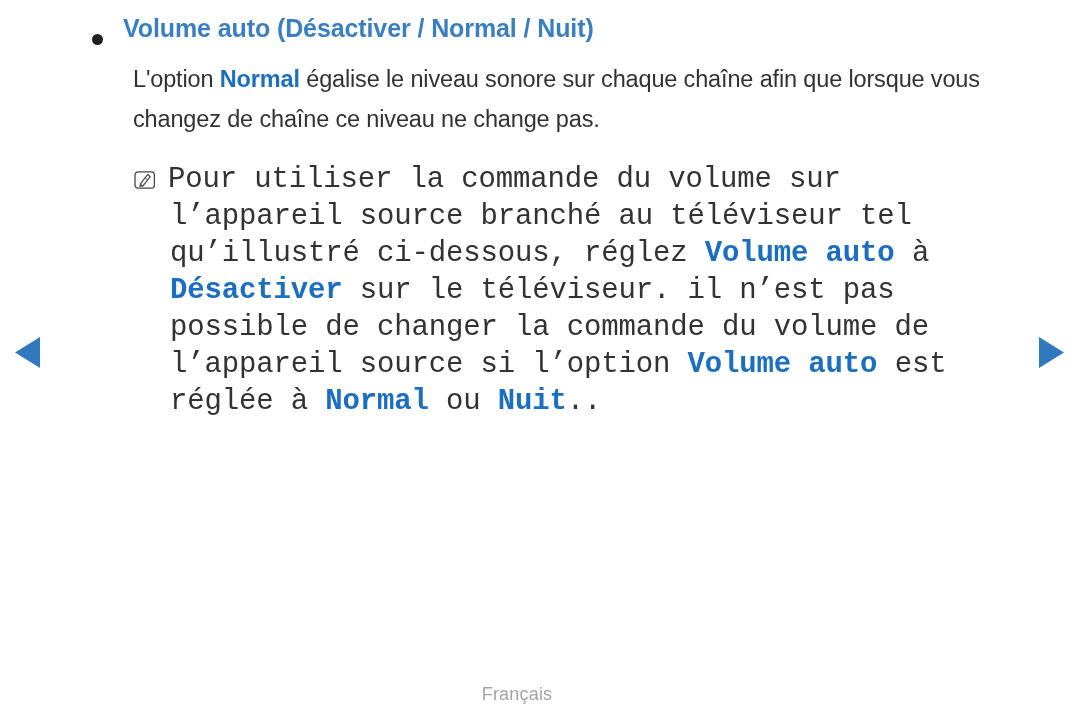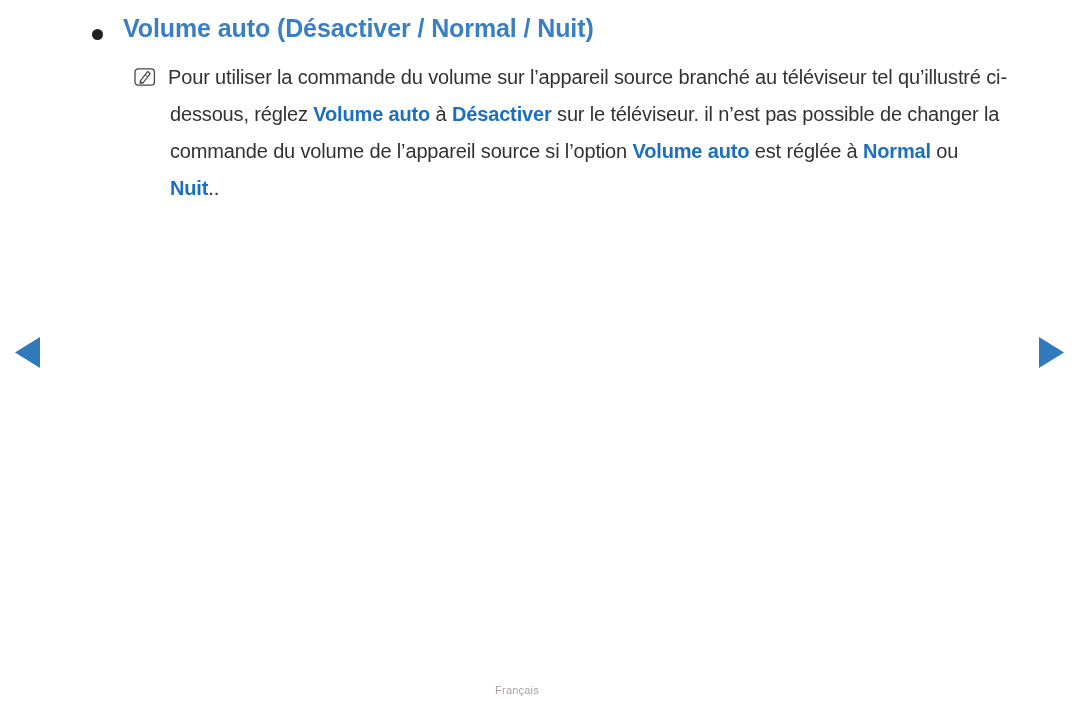--- a/index.html
+++ b/index.html
@@ -28,21 +28,21 @@
   .content {
     position: absolute;
     left: 88px;
     top: 12px;
     width: 920px;
   }
 
   
   .bullet-heading {
     display: flex;
-    align-items: center;
+    align-items: flex-end;
     margin: 0 0 14px 0;
   }
   .bullet-dot {
     width: 11px;
     height: 11px;
     border-radius: 50%;
     background: #231f20;
     margin: 11px 20px 0 4px;
     flex: 0 0 auto;
   }
@@ -68,24 +68,25 @@
   b.hl {
     font-weight: 700;
     color: #1c6fc0;
   }
 
   
   .note {
     margin: 14px 0 10px 0;
     padding-left: 82px;
     text-indent: -36px;
-    font-size: 20px;
+    font-size: 29px;
     line-height: 37px;
     color: #333132;
     letter-spacing: -0.15px;
+    font-family: Liberation Mono, monospace;
   }
   .note .note-icon-wrap {
     display: inline-block;
     width: 22px;
     height: 18px;
     text-indent: 0;
     vertical-align: -2px;
     margin-right: 12px;
   }
   .note-icon-wrap svg { display: block; }
@@ -101,21 +102,21 @@
   .nav-prev { left: 15px;  top: 337px; }
   .nav-next { left: 1039px; top: 337px; }
 
   
   .footer {
     position: absolute;
     left: 0;
     top: 684px;
     width: 1034px;
     text-align: center;
-    font-size: 11px;
+    font-size: 18px;
     color: #a9a1a4;
     letter-spacing: 0.2px;
   }
 </style>
 </head>
 <body>
 
 <div class="page">
 
   <div class="nav-arrow nav-prev">
@@ -134,20 +135,21 @@
     </span>
   </div>
 
   <div class="content">
 
     <div class="bullet-heading">
       <span class="bullet-dot"></span>
       <span class="bullet-heading-text">Volume auto (Désactiver / Normal / Nuit)</span>
     </div>
 
+    <p class="para">L'option <b class="hl">Normal</b> égalise le niveau sonore sur chaque chaîne afin que lorsque vous changez de chaîne ce niveau ne change pas.</p>
 
 
     <p class="note">
       <span class="note-icon-wrap">
         <svg width="22" height="18" viewBox="0 0 22 18" aria-hidden="true">
           <rect x="1" y="0.8" width="19.4" height="16.4" rx="3.2" ry="3.2" fill="none" stroke="#4a4548" stroke-width="1.3"></rect>
           <path d="M6.2 13.2 L13.6 3.6 L16.2 5.6 L8.8 15.2 Z" fill="none" stroke="#4a4548" stroke-width="1.2" stroke-linejoin="round"></path>
           <path d="M6.2 13.2 L8.8 15.2 L5.0 15.9 Z" fill="#4a4548"></path>
           <line x1="11.2" y1="6.9" x2="13.8" y2="8.9" stroke="#4a4548" stroke-width="1"></line>
         </svg>

